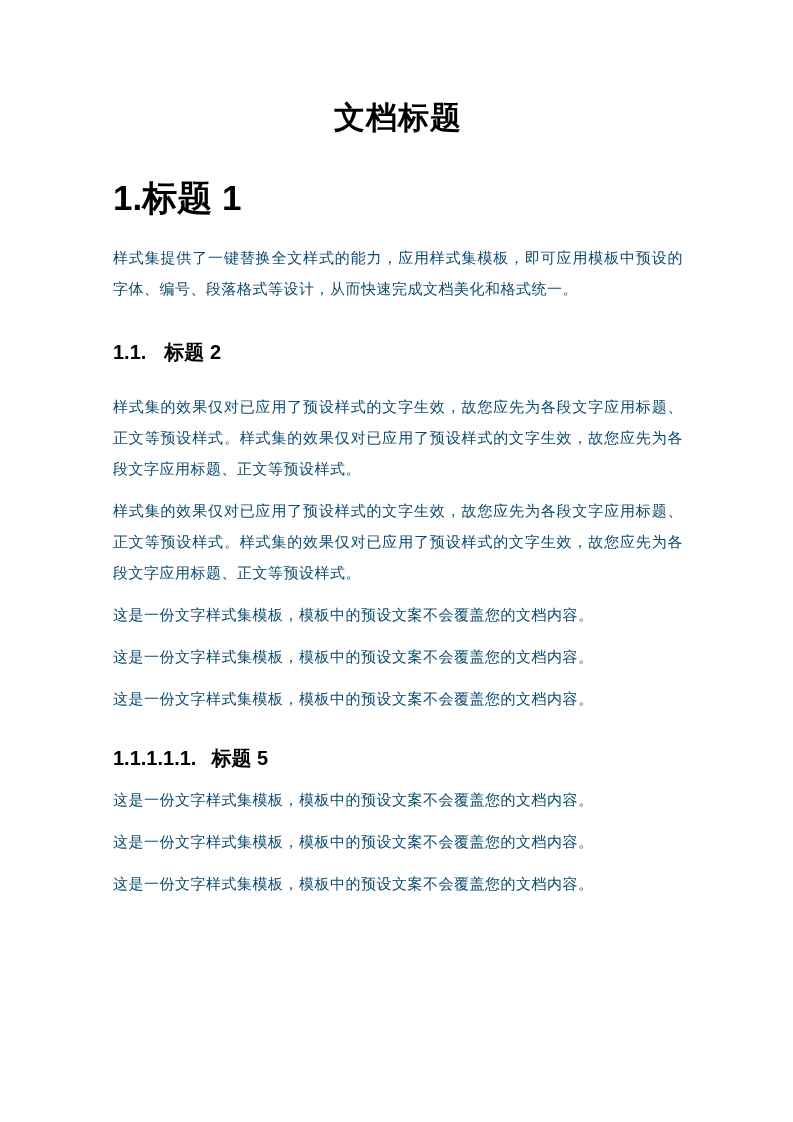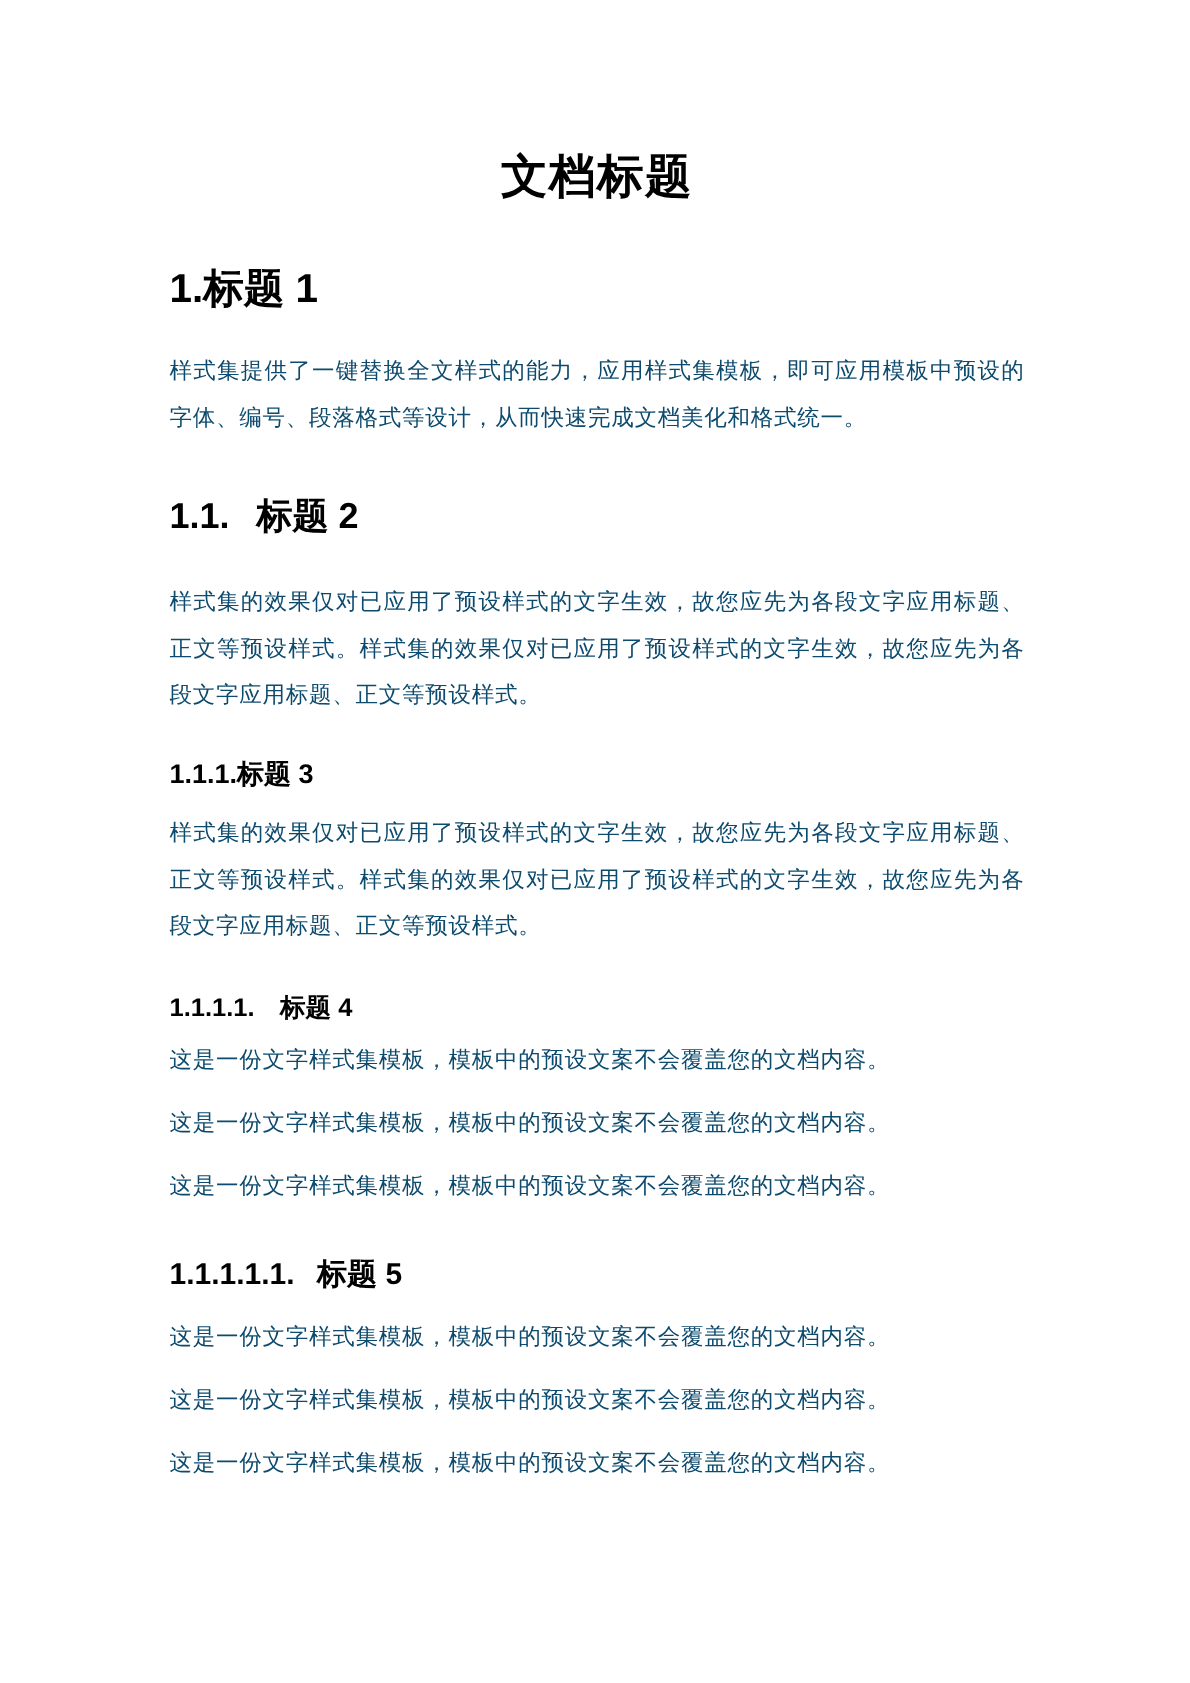--- a/index.html
+++ b/index.html
@@ -28,22 +28,22 @@
     letter-spacing: 1px;
     line-height: 1.3;
   }
   .heading {
     font-weight: 700;
     color: #000000;
     line-height: 1.25;
   }
   .heading .num { display: inline-block; }
   .heading .label { display: inline-block; }
-  .h1 { font-size: 27px; margin: 38px 0 22px 0; }
-  .h2 { font-size: 24px; margin: 36px 0 26px 0; }
+  .h1 { font-size: 35px; margin: 38px 0 22px 0; }
+  .h2 { font-size: 20px; margin: 36px 0 26px 0; }
   .h3 { font-size: 18px; margin: 26px 0 12px 0; }
   .h4 { font-size: 17px; margin: 28px 0 9px 0; }
   .h5 { font-size: 20px; margin: 32px 0 13px 0; }
   
   .h1 .num { margin-right: 0; }
   .h2 .num { margin-right: 18px; }
   .h3 .num { margin-right: 0; }
   .h4 .num { margin-right: 17px; }
   .h5 .num { margin-right: 15px; }
   .body-para {
@@ -71,30 +71,24 @@
   </div>
 
   <div class="section">
     <div class="heading h2">
       <span class="num">1.1.</span><span class="label">标题 2</span>
     </div>
     <p class="body-para">样式集的效果仅对已应用了预设样式的文字生效，故您应先为各段文字应用标题、正文等预设样式。样式集的效果仅对已应用了预设样式的文字生效，故您应先为各段文字应用标题、正文等预设样式。</p>
   </div>
 
   <div class="section">
-    <div class="heading h3">
-      <span class="num">1.1.1.</span><span class="label">标题 3</span>
-    </div>
     <p class="body-para">样式集的效果仅对已应用了预设样式的文字生效，故您应先为各段文字应用标题、正文等预设样式。样式集的效果仅对已应用了预设样式的文字生效，故您应先为各段文字应用标题、正文等预设样式。</p>
   </div>
 
   <div class="section">
-    <div class="heading h4">
-      <span class="num">1.1.1.1.</span><span class="label">标题 4</span>
-    </div>
     <p class="body-para">这是一份文字样式集模板，模板中的预设文案不会覆盖您的文档内容。</p>
     <p class="body-para">这是一份文字样式集模板，模板中的预设文案不会覆盖您的文档内容。</p>
     <p class="body-para">这是一份文字样式集模板，模板中的预设文案不会覆盖您的文档内容。</p>
   </div>
 
   <div class="section">
     <div class="heading h5">
       <span class="num">1.1.1.1.1.</span><span class="label">标题 5</span>
     </div>
     <p class="body-para">这是一份文字样式集模板，模板中的预设文案不会覆盖您的文档内容。</p>

